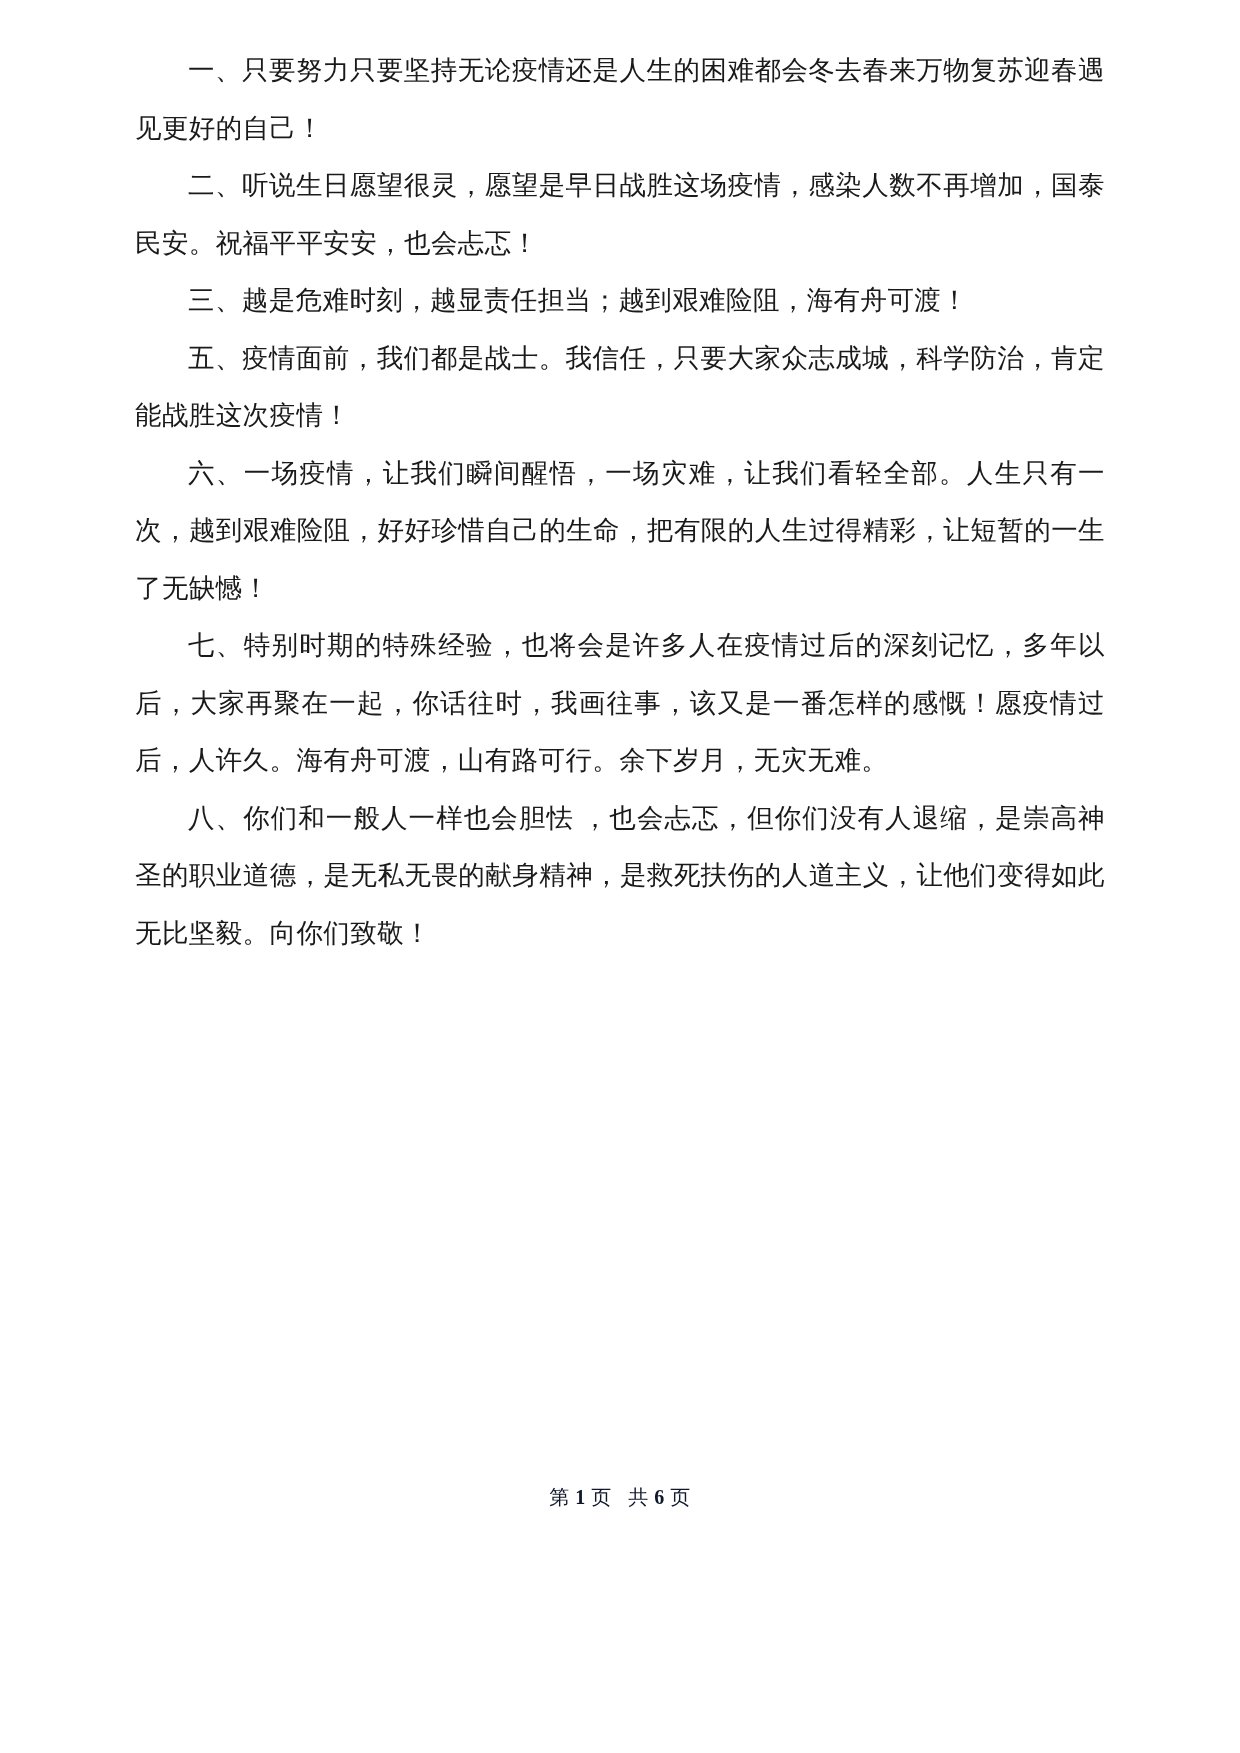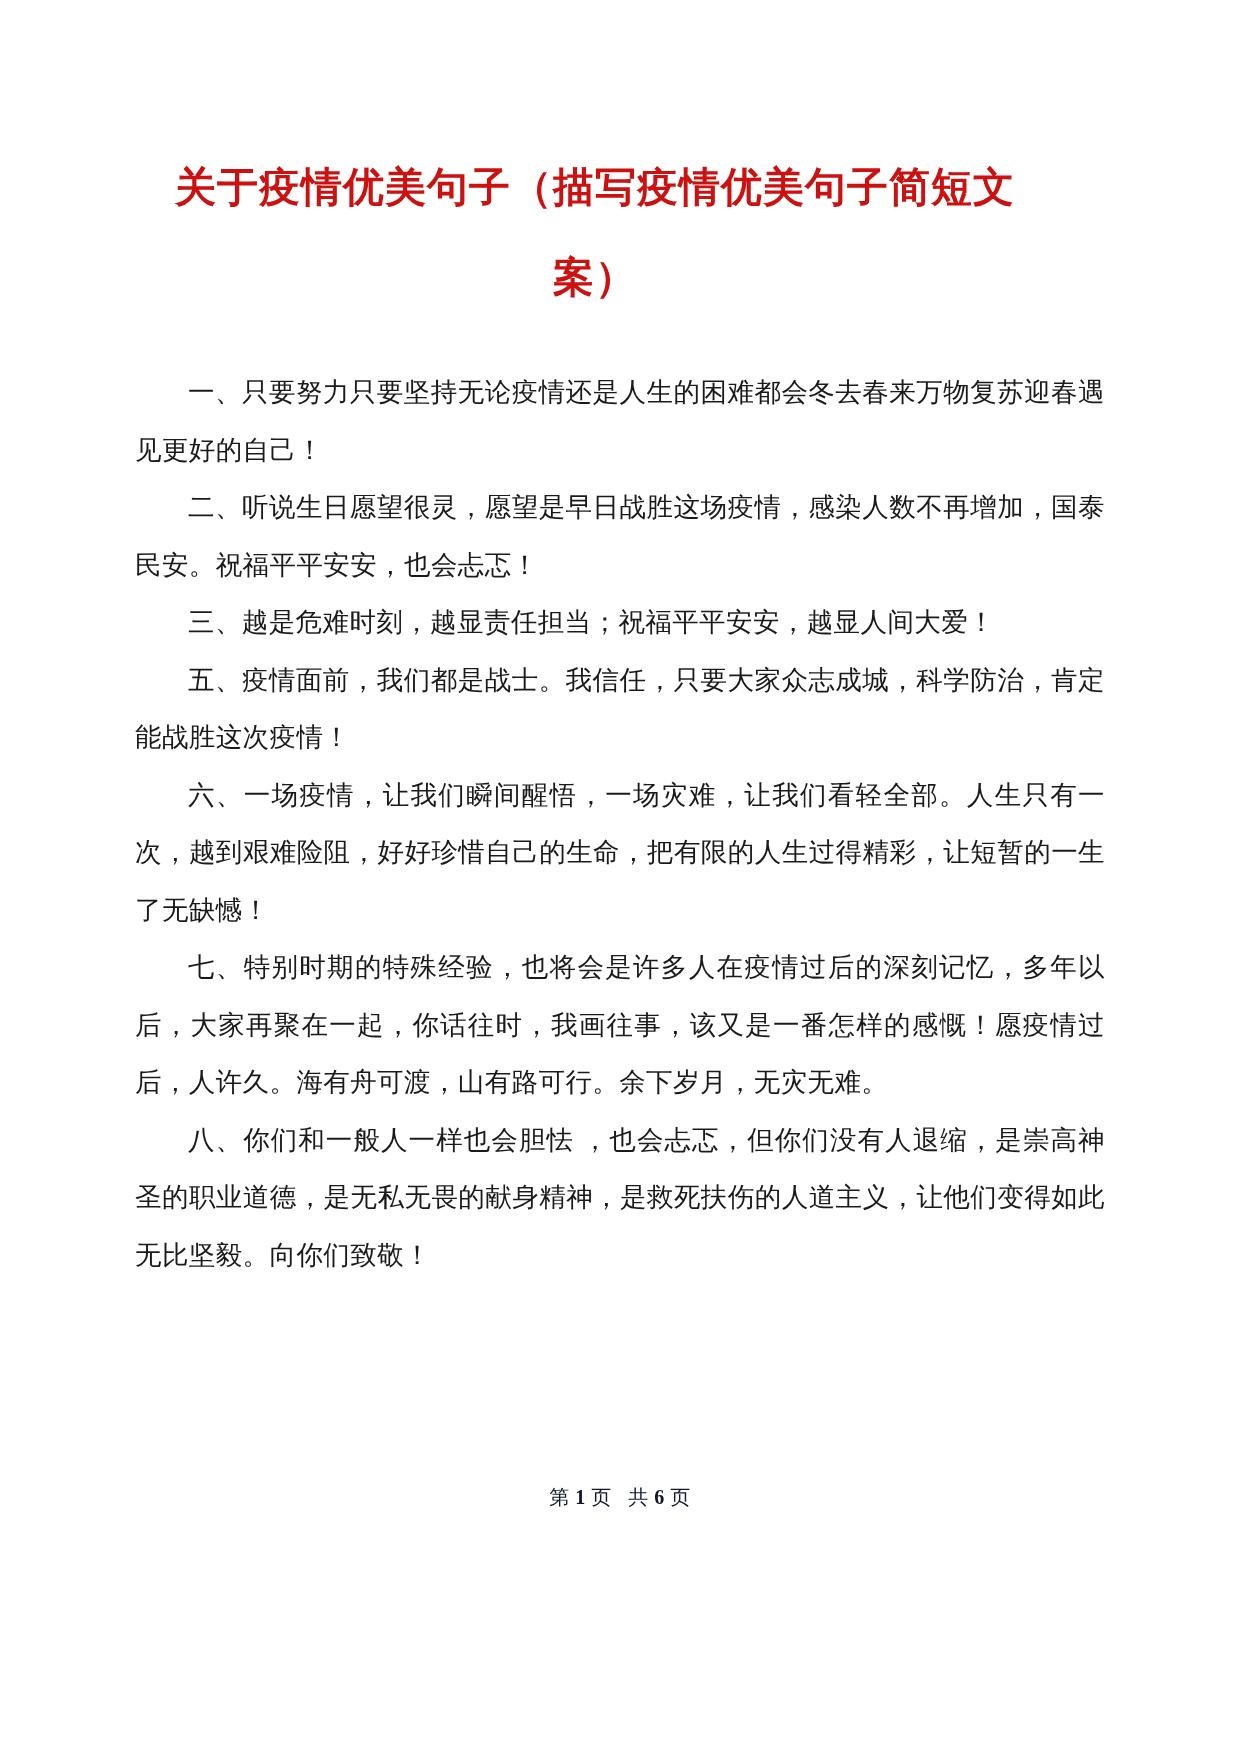--- a/index.html
+++ b/index.html
@@ -77,26 +77,25 @@
     font-weight: bold;
   }
 </style>
 </head>
 <body>
 
 <div class="page">
 
   <div class="content">
 
-    <h1 class="doc-title">关于疫情优美句子（描写疫情优美句子简短文案）</h1>
 
     <div class="body-block">
       <p class="para">一、只要努力只要坚持无论疫情还是人生的困难都会冬去春来万物复苏迎春遇见更好的自己！</p>
       <p class="para">二、听说生日愿望很灵，愿望是早日战胜这场疫情，感染人数不再增加，国泰民安。祝福平平安安，也会忐忑！</p>
-      <p class="para">三、越是危难时刻，越显责任担当；祝福平平安安，越显人间大爱！</p>
+      <p class="para">三、越是危难时刻，越显责任担当；越到艰难险阻，海有舟可渡！</p>
       <p class="para">五、疫情面前，我们都是战士。我信任，只要大家众志成城，科学防治，肯定能战胜这次疫情！</p>
       <p class="para">六、一场疫情，让我们瞬间醒悟，一场灾难，让我们看轻全部。人生只有一次，越到艰难险阻，好好珍惜自己的生命，把有限的人生过得精彩，让短暂的一生了无缺憾！</p>
       <p class="para">七、特别时期的特殊经验，也将会是许多人在疫情过后的深刻记忆，多年以后，大家再聚在一起，你话往时，我画往事，该又是一番怎样的感慨！愿疫情过后，人许久。海有舟可渡，山有路可行。余下岁月，无灾无难。</p>
       <p class="para">八、你们和一般人一样也会胆怯 ，也会忐忑，但你们没有人退缩，是崇高神圣的职业道德，是无私无畏的献身精神，是救死扶伤的人道主义，让他们变得如此无比坚毅。向你们致敬！</p>
     </div>
 
   </div>
 
   <div class="footer">
     <span>第</span>

